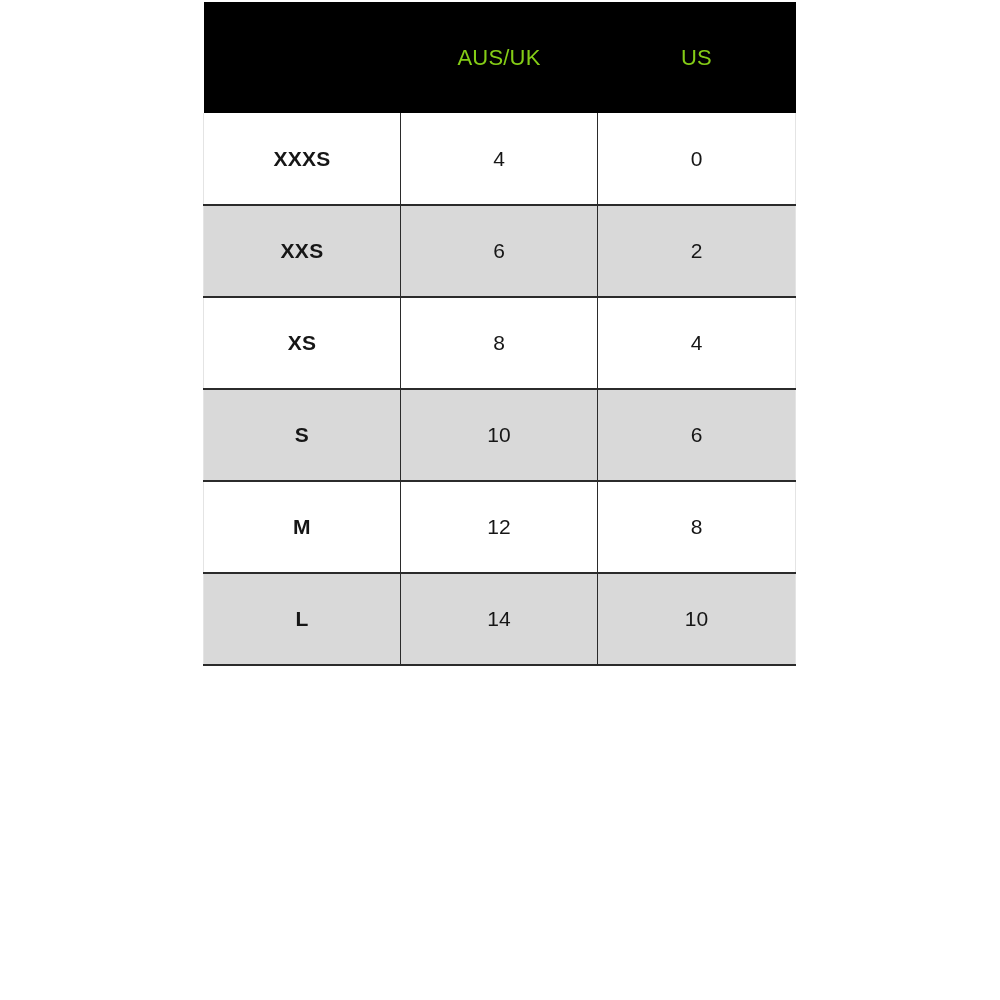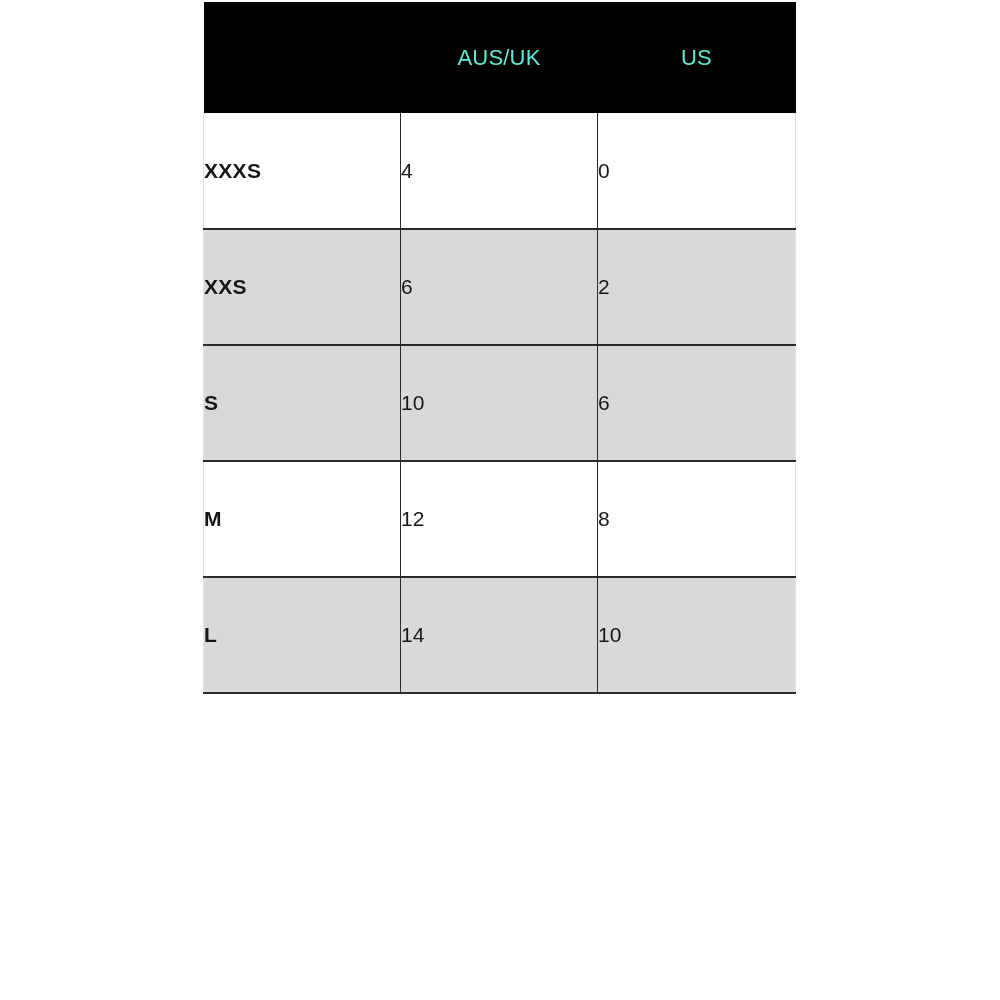--- a/index.html
+++ b/index.html
@@ -41,39 +41,39 @@
   
   .size-table thead tr {
     background: #000000;
   }
 
   .size-table thead th {
     height: 111px;
     padding: 0;
     margin: 0;
     background: #000000;
-    color: #5eead4;
+    color: #84cc16;
     font-weight: 400;
     font-size: 22px;
     letter-spacing: 0.2px;
     text-align: center;
     vertical-align: middle;
     border: 0;
   }
 
   .size-table thead th.th-blank {
     
   }
 
   
   .size-table tbody td {
-    height: 116px;
+    height: 92px;
     padding: 0;
     margin: 0;
-    text-align: left;
+    text-align: center;
     vertical-align: middle;
     font-size: 21px;
     color: #161616;
     border-top: 2px solid #2b2b2b;
     border-bottom: 2px solid #2b2b2b;
     border-left: 1px solid #2b2b2b;
     border-right: 1px solid #2b2b2b;
     box-sizing: border-box;
   }
 
@@ -123,20 +123,25 @@
     <tr class="row-light">
           <td class="cell-size">XXXS</td>
           <td class="cell-ausuk">4</td>
           <td class="cell-us">0</td>
         </tr>
         <tr class="row-shaded">
           <td class="cell-size">XXS</td>
           <td class="cell-ausuk">6</td>
           <td class="cell-us">2</td>
         </tr>
+        <tr class="row-light">
+          <td class="cell-size">XS</td>
+          <td class="cell-ausuk">8</td>
+          <td class="cell-us">4</td>
+        </tr>
         <tr class="row-shaded">
           <td class="cell-size">S</td>
           <td class="cell-ausuk">10</td>
           <td class="cell-us">6</td>
         </tr>
         <tr class="row-light">
           <td class="cell-size">M</td>
           <td class="cell-ausuk">12</td>
           <td class="cell-us">8</td>
         </tr>

